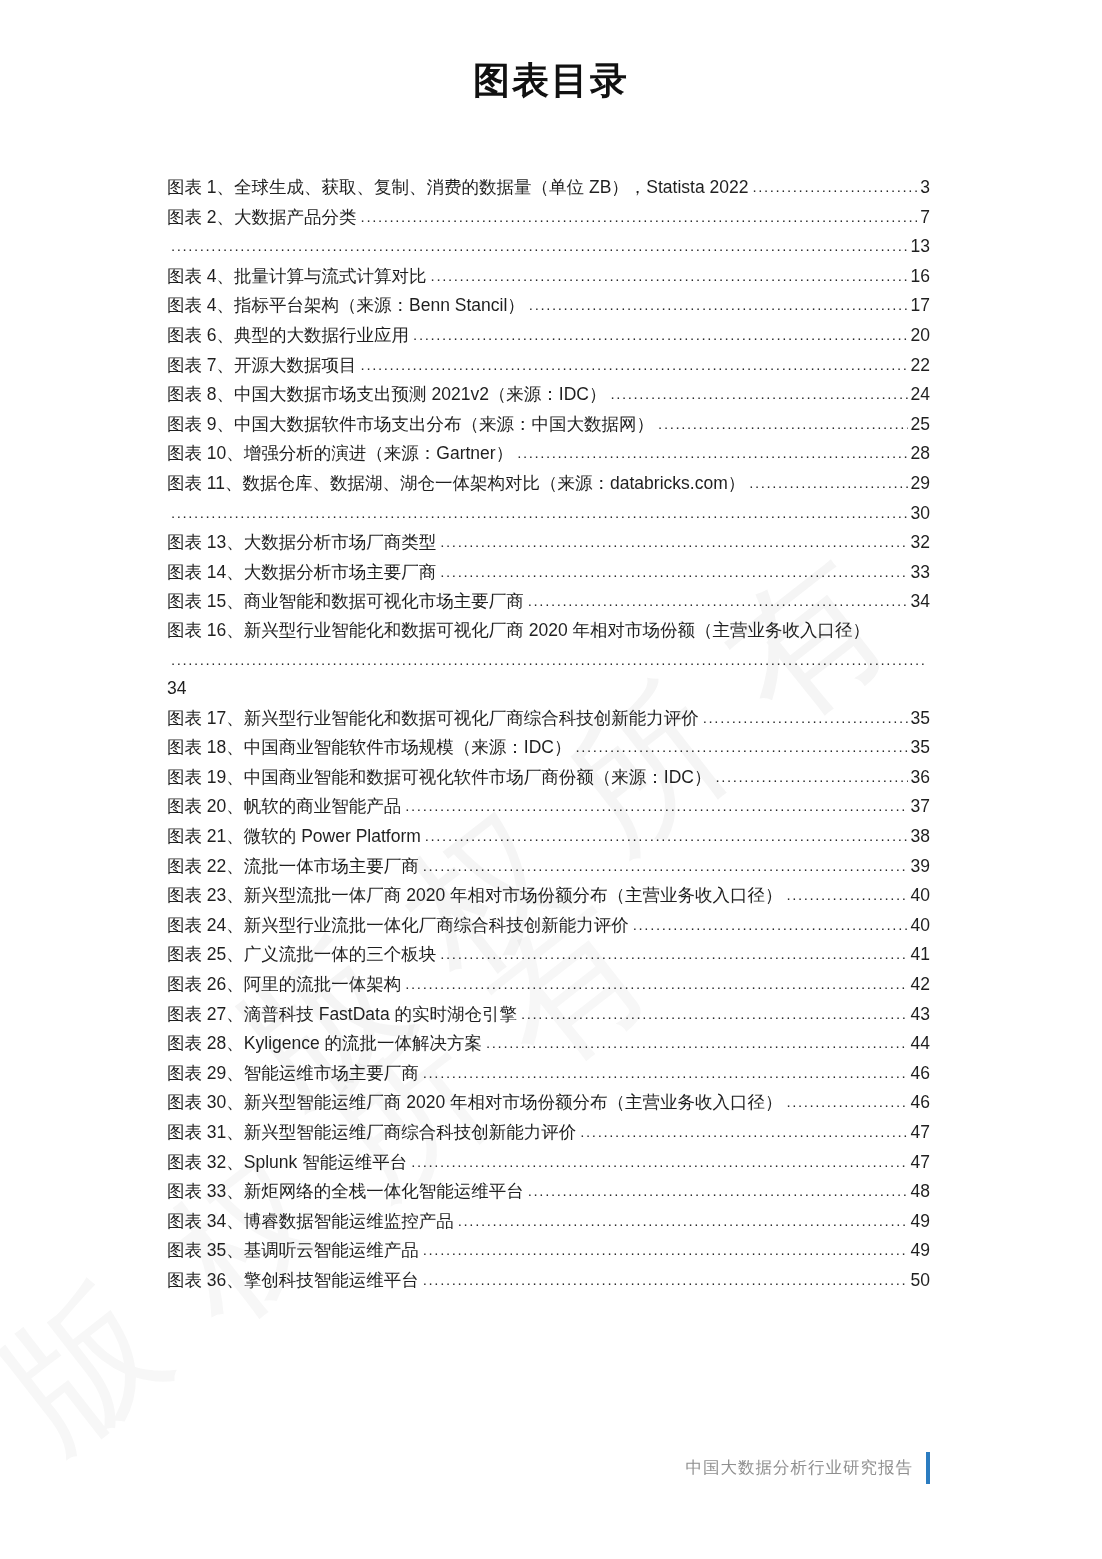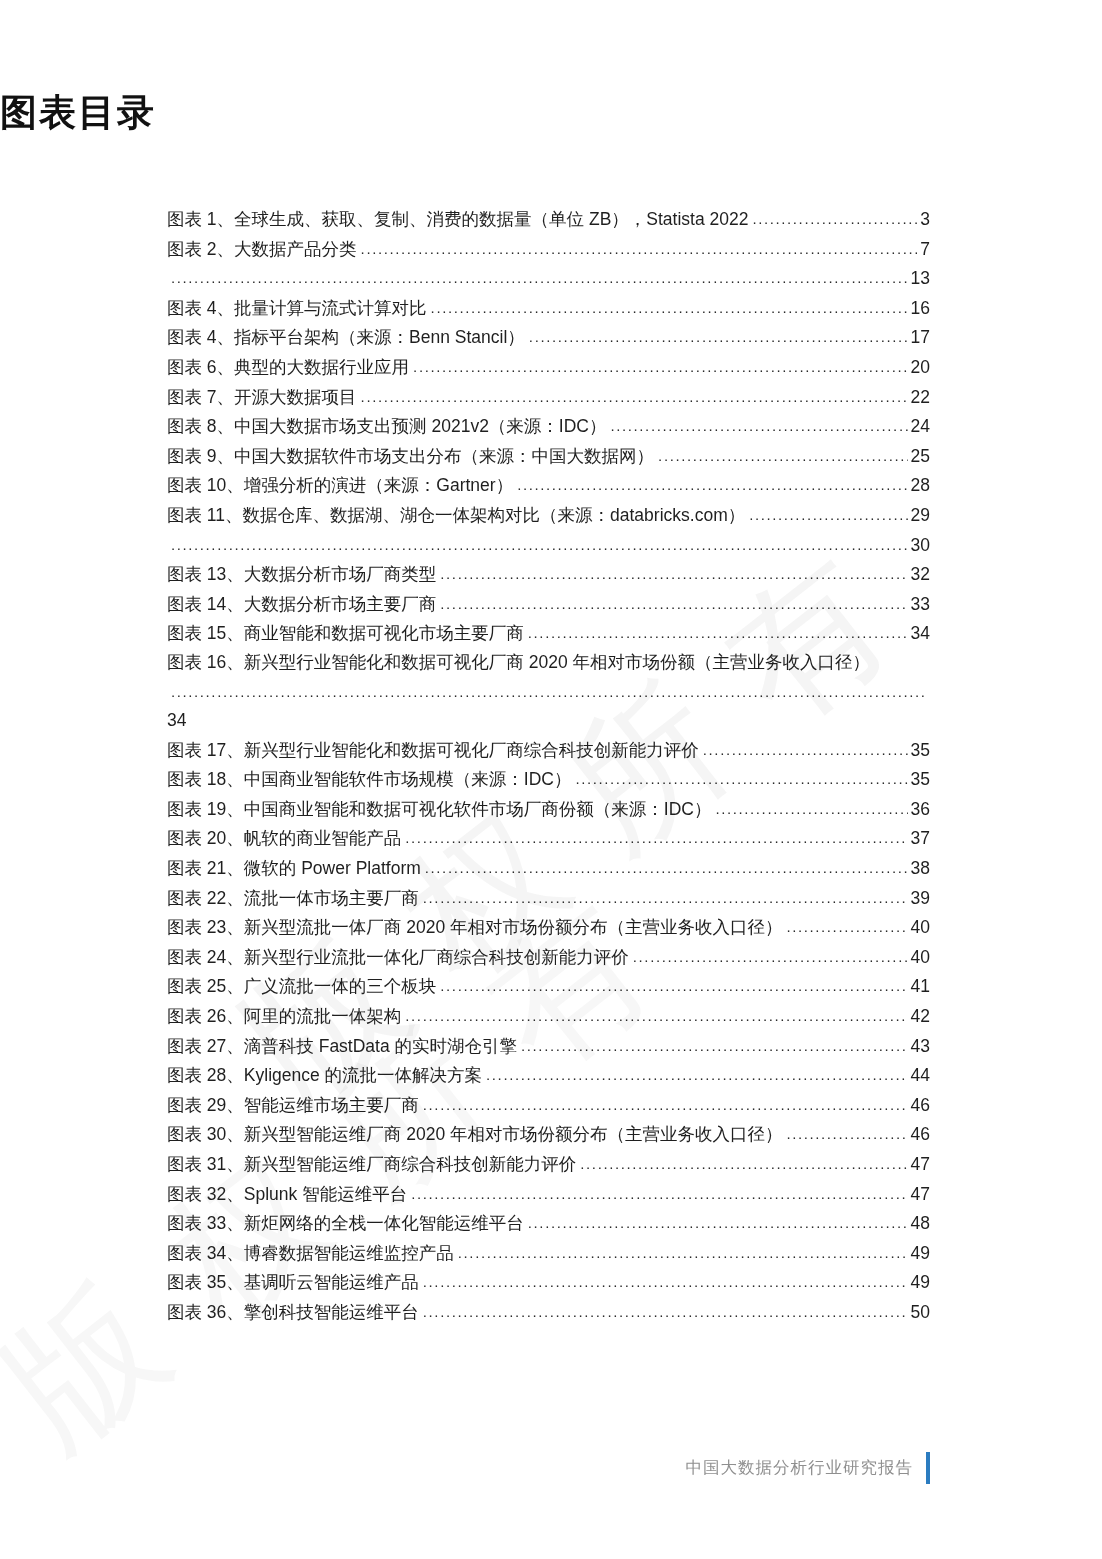--- a/index.html
+++ b/index.html
@@ -37,21 +37,22 @@
     transform: rotate(-38deg);
     font-size: 150px;
     letter-spacing: 55px;
     color: rgba(60, 60, 60, 0.04);
     white-space: nowrap;
     pointer-events: none;
     user-select: none;
   }
   .title {
     position: relative;
-    margin-top: 88px;
+    margin-top: 56px;
+    text-align: center;
     font-size: 37px;
     font-weight: 600;
     letter-spacing: 2px;
     color: #111111;
   }
   .toc {
     position: relative;
     margin: 66px 172px 0 167px; 
   }
   .toc-row {

